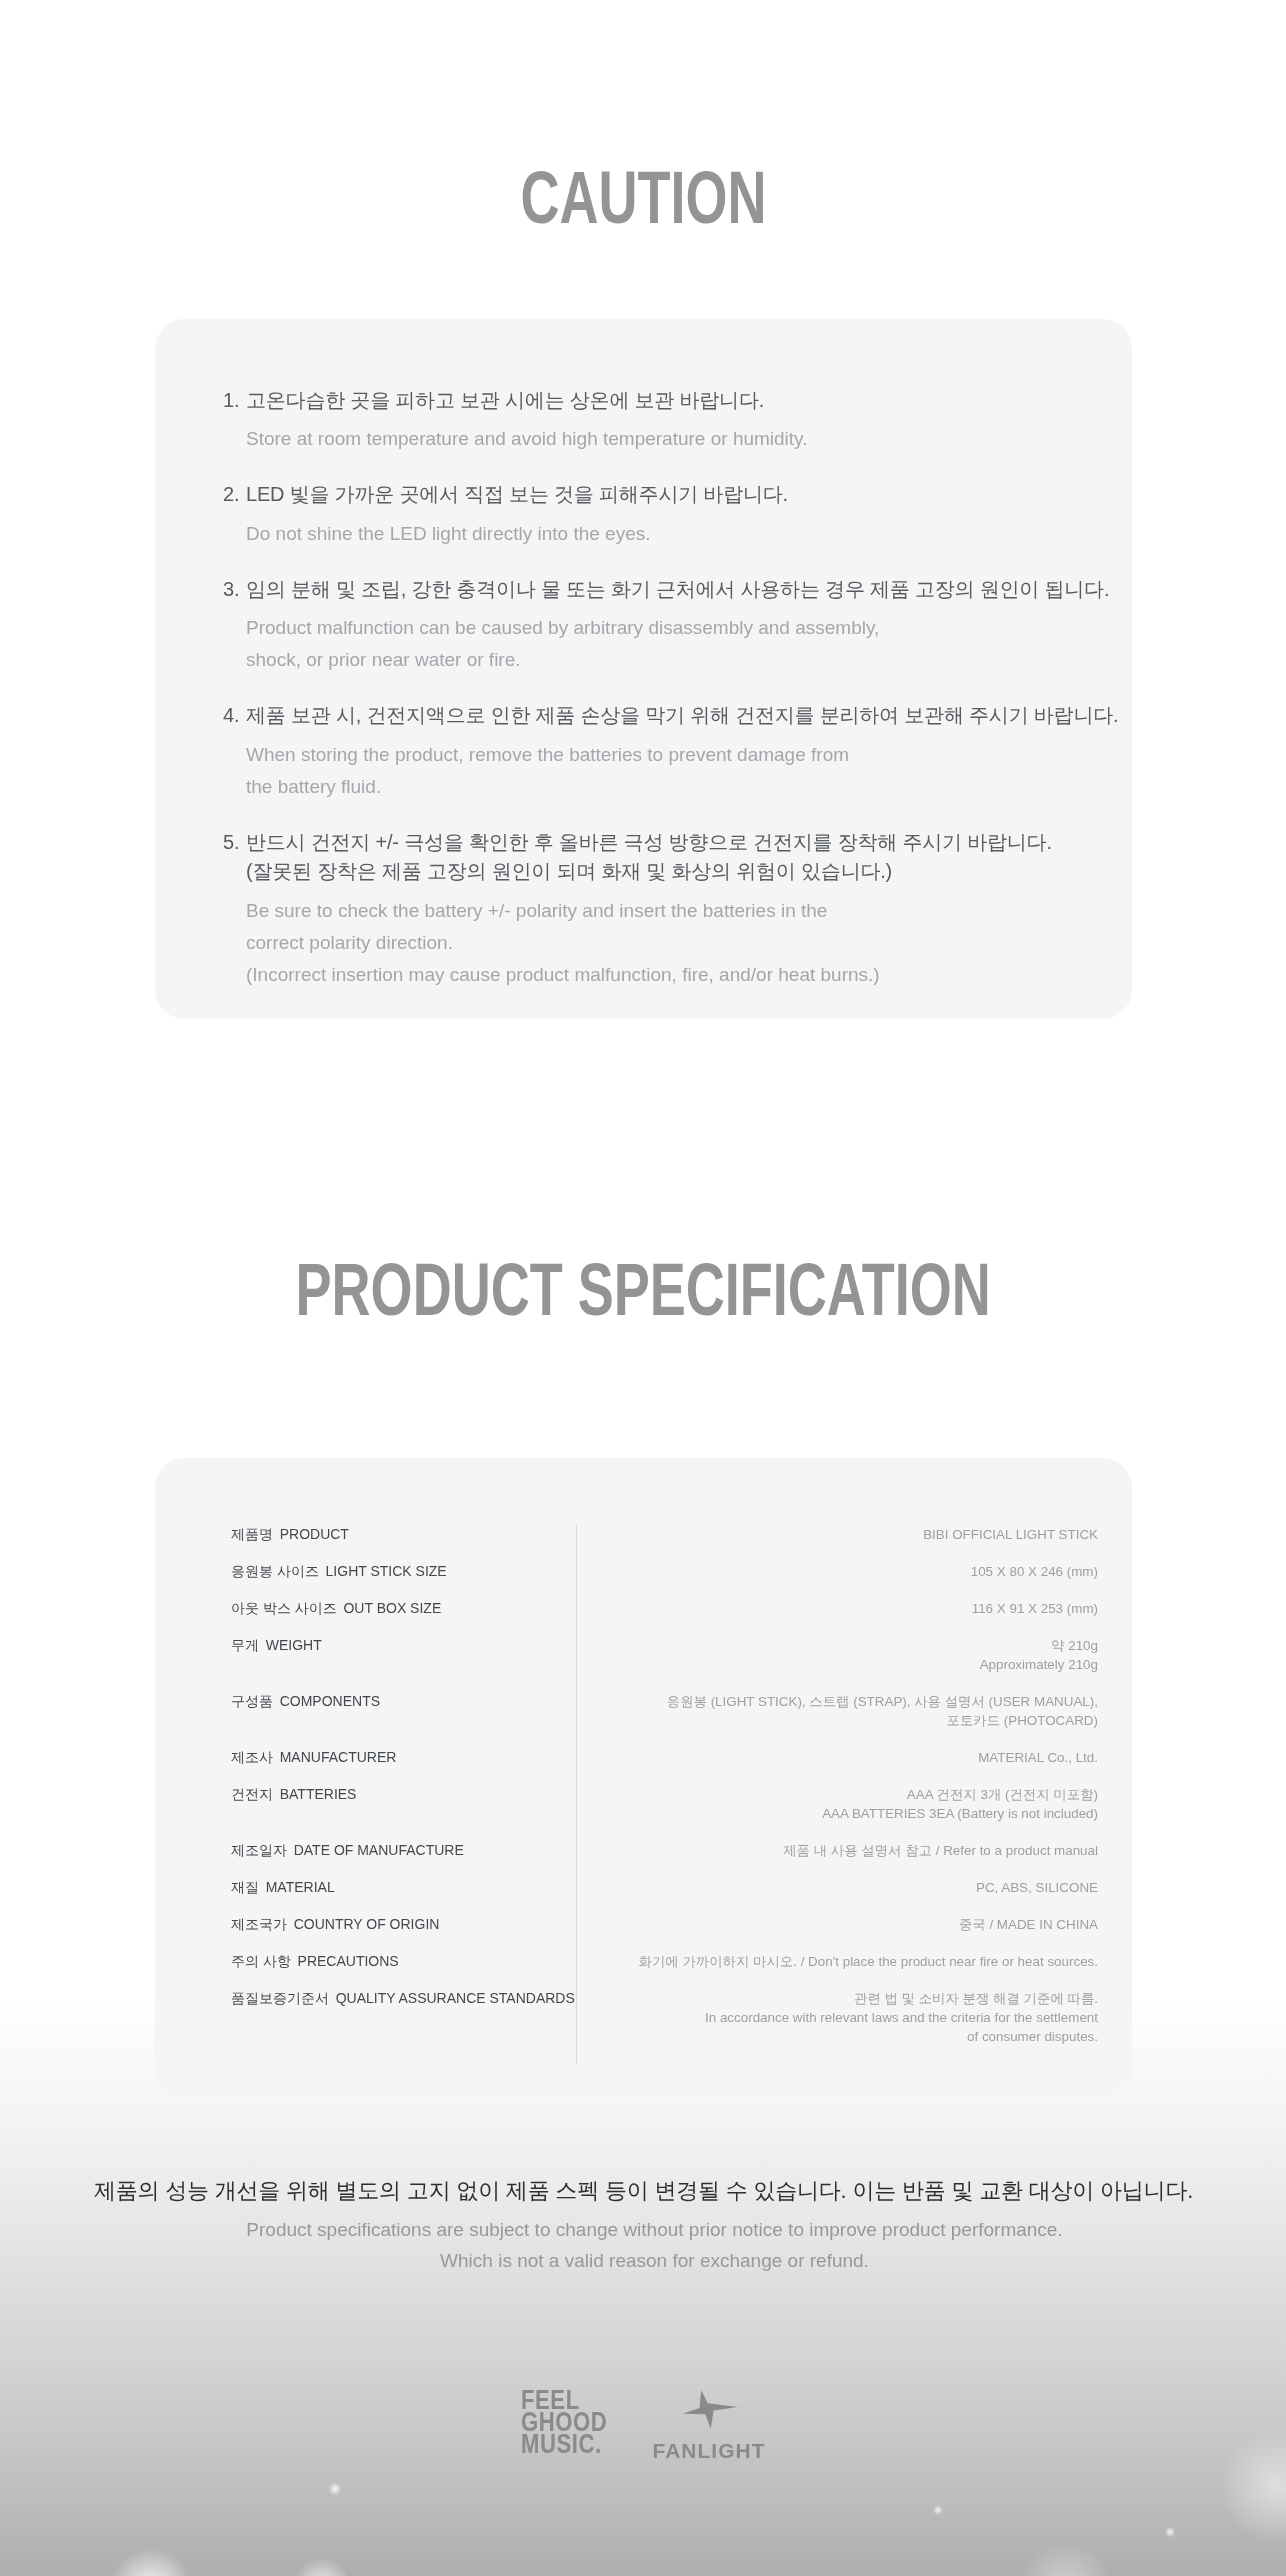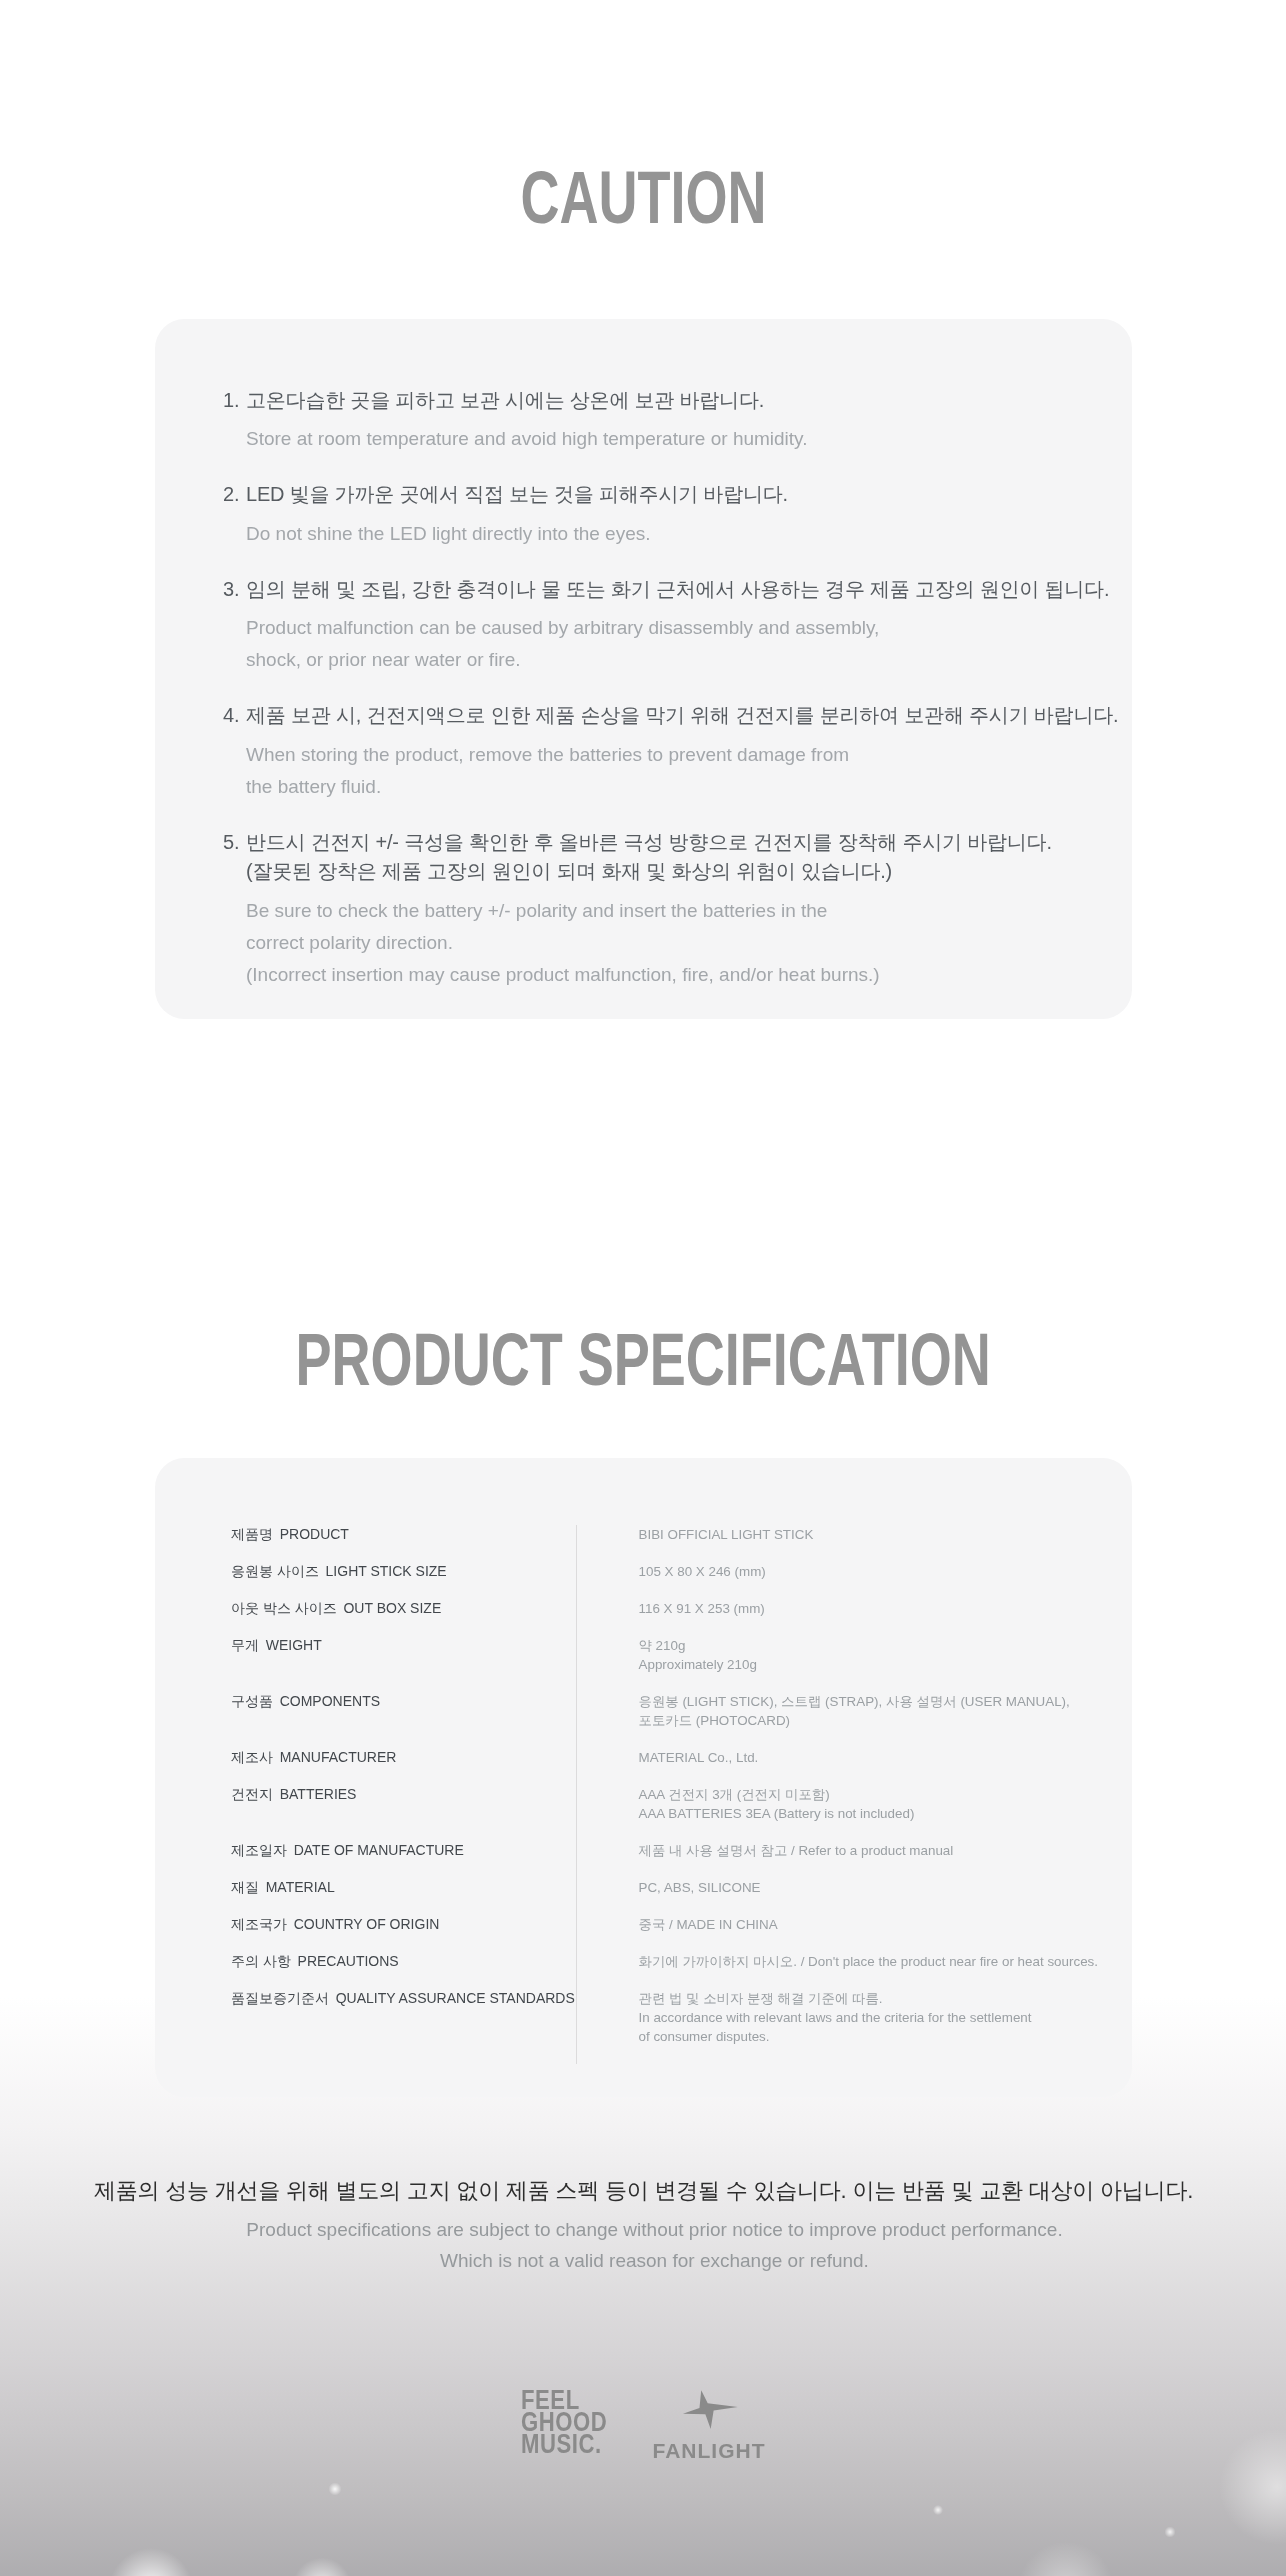--- a/index.html
+++ b/index.html
@@ -27,21 +27,21 @@
       radial-gradient(circle 67px at 1066px 2576px, rgba(255,255,255,.45), rgba(255,255,255,0) 72%);
   }
 
   .big-title{
     position:absolute; left:0; width:100%; text-align:center;
     font-weight:bold; font-size:74px; line-height:1; color:#949494;
     letter-spacing:0px; white-space:nowrap;
   }
   .big-title > span{ display:inline-block; transform:scaleX(.73); transform-origin:center top; }
   .title-caution{ top:147px; }
-  .title-spec{ top:1309px; }
+  .title-spec{ top:1239px; }
 
   .panel{
     position:absolute; left:155px; width:977px; background:#f5f5f6; border-radius:29.5px;
   }
   .caution-box{ top:305px; height:700px; padding:67px 60px 0 68px; }
   .spec-box{ top:1444px; height:639px; padding:67px 34px 0 76px; }
 
   
   .c-item{ position:relative; padding-left:23px; margin-bottom:25px; }
   .c-num{ position:absolute; left:0; top:0; font-size:20px; line-height:28px; color:#565b60; }
@@ -57,21 +57,21 @@
   .s-label{
     display:table-cell; width:347px; vertical-align:top; padding-bottom:18px;
     font-size:14px; line-height:19px; color:#42474c; white-space:nowrap;
   }
   .s-label-en{ margin-left:6.7px; }
   .s-value{
     display:table-cell; vertical-align:top; padding-left:62px; padding-bottom:18px;
     border-left:0.7px solid #dcdbdc;
     font-size:13.4px; line-height:19px; color:#9ba0a4;
   }
-  .s-val-line{ white-space:nowrap; }
+  .s-val-line{ white-space:nowrap;text-align:right; }
 
   
   .footer{ position:absolute; top:2162px; left:0; width:100%; text-align:center; }
   .footer-ko{ font-size:22px; line-height:29.5px; color:#2d2d2d; letter-spacing:-0.2px; white-space:nowrap; }
   .footer-en{ margin-top:8px; font-size:19px; line-height:31px; color:#95999c;padding-left:22px; }
 
   
   .logos{ position:absolute; top:2375px; left:0; width:100%;
           display:flex; justify-content:center; align-items:flex-start; gap:51px; }
   .fgm{ width:80px; }

